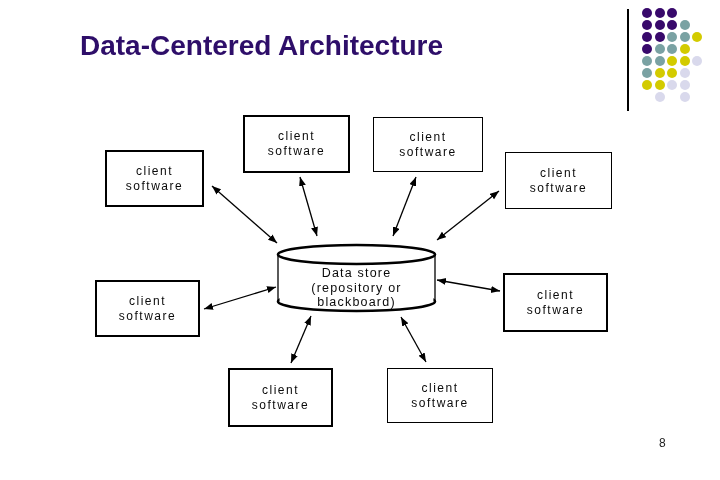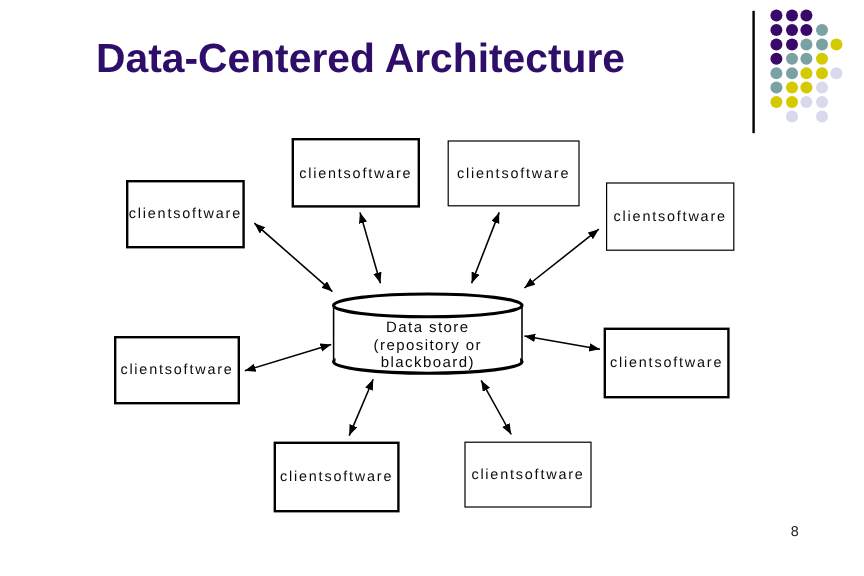--- a/index.html
+++ b/index.html
@@ -7,21 +7,21 @@
     width: 720px; height: 480px;
     background: #ffffff;
     position: relative;
     overflow: hidden;
     font-family: "Liberation Sans", "DejaVu Sans", sans-serif;
   }
   .slide-title {
     position: absolute;
     left: 80px; top: 30px;
     width: 560px;
-    font-size: 34px;
+    font-size: 28px;
     font-weight: bold;
     color: #2e0e69;
     letter-spacing: 0px;
     white-space: nowrap;
   }
   
   .decor-line {
     position: absolute;
     left: 627px; top: 9px;
     width: 2px; height: 102px;
@@ -31,20 +31,21 @@
     position: absolute;
     width: 10px; height: 10px;
     border-radius: 50%;
   }
   
   .cbox {
     position: absolute;
     background: #ffffff;
     border: 1px solid #000000;
     display: flex;
+    flex-direction: column;
     align-items: center;
     justify-content: center;
     text-align: center;
     font-size: 12px;
     line-height: 15px;
     letter-spacing: 1.5px;
     color: #0a0a0a;
     box-sizing: border-box;
   }
   .cbox.thick { border-width: 2px; }

